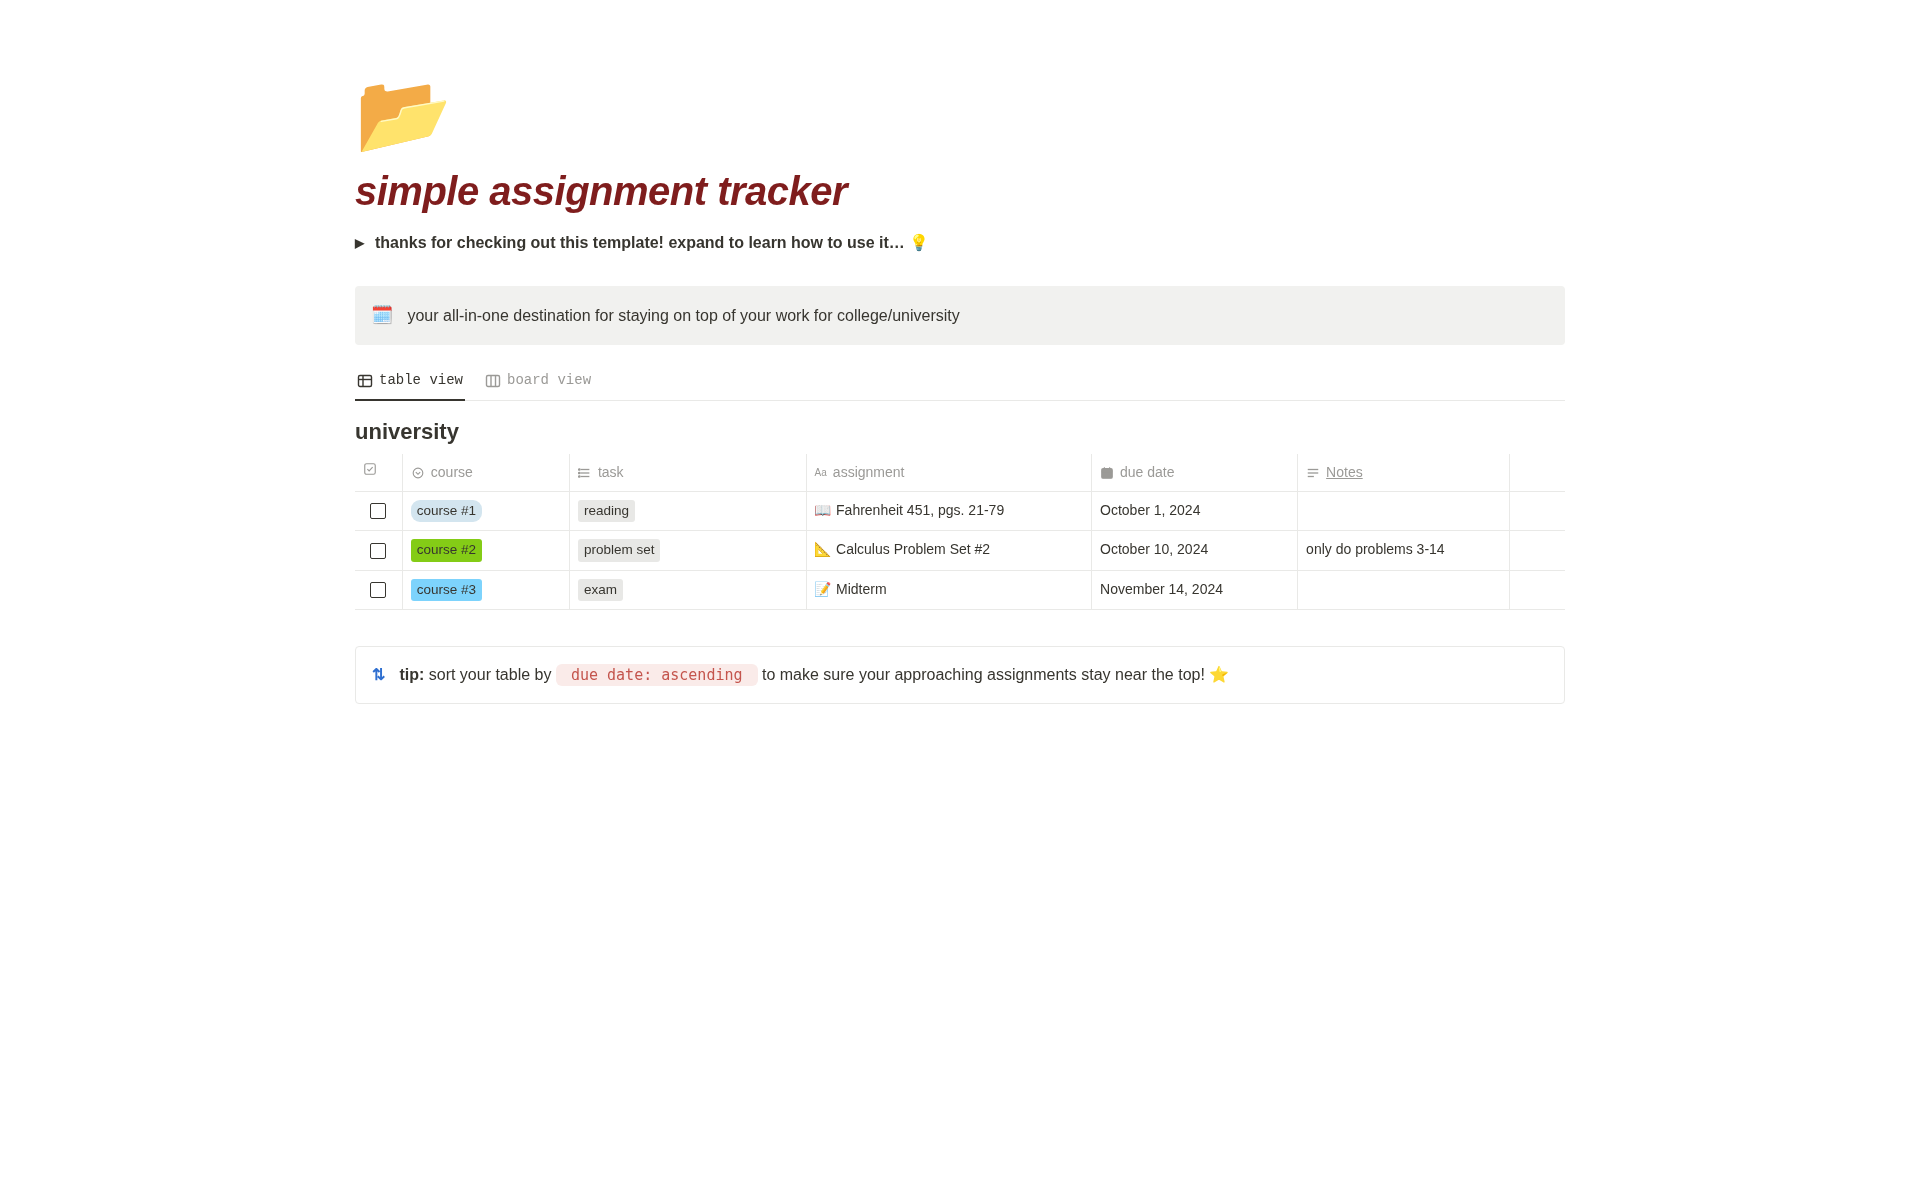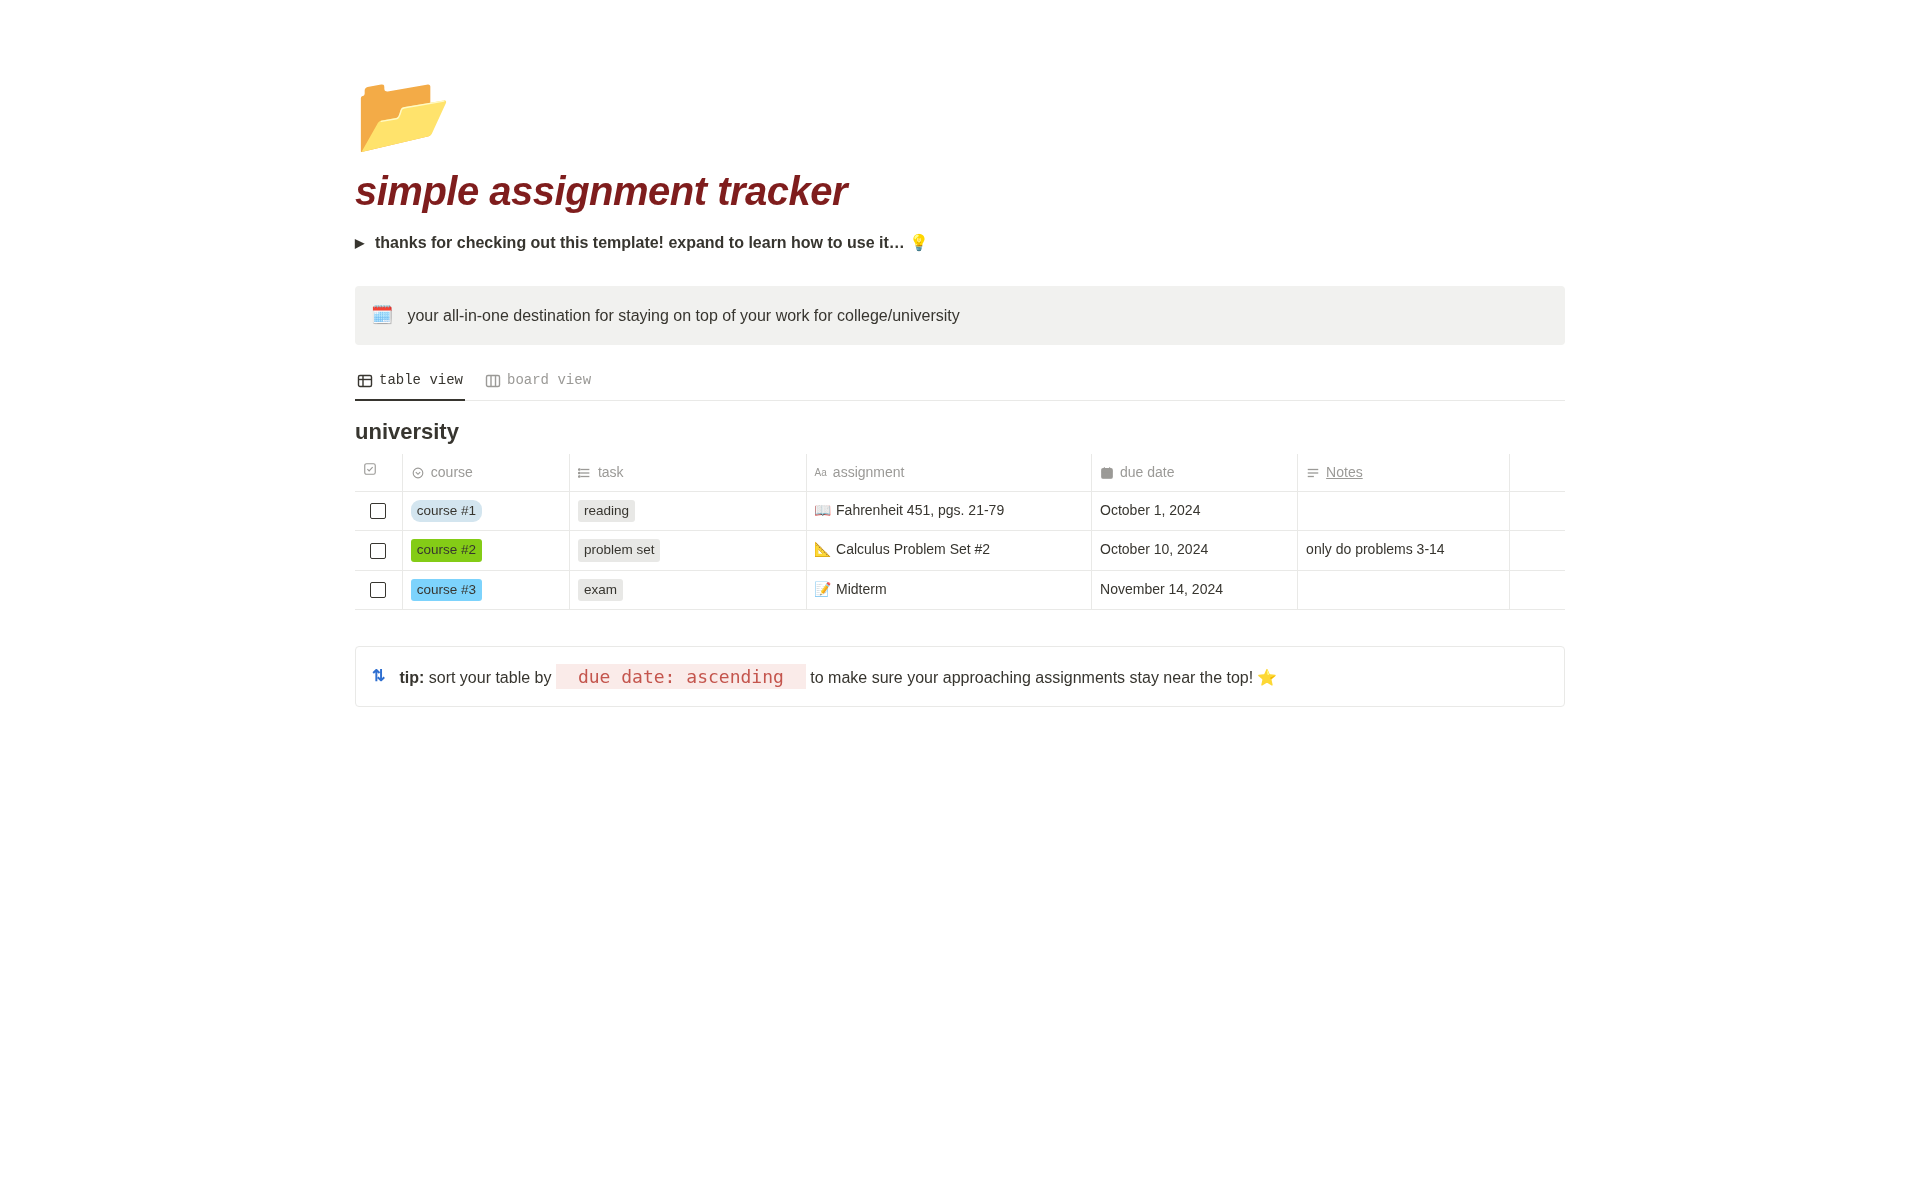--- a/index.html
+++ b/index.html
@@ -164,23 +164,23 @@
     align-items: center;
     gap: 14px;
     margin-top: 36px;
     font-size: 16px;
   }
   .tip-callout strong { font-weight: 700; }
   .code-chip {
     background: #faebe9;
     color: #c4554d;
     font-family: ui-monospace, SFMono-Regular, Menlo, Consolas, monospace;
-    font-size: 18px;
-    padding: 2px 22px;
-    border-radius: 0;
+    font-size: 15px;
+    padding: 2px 15px;
+    border-radius: 6px;
   }
   .sort-icon {
     color: #2f6fd0;
     font-weight: 700;
     font-size: 16px;
   }
 </style>
 </head>
 <body>
 

